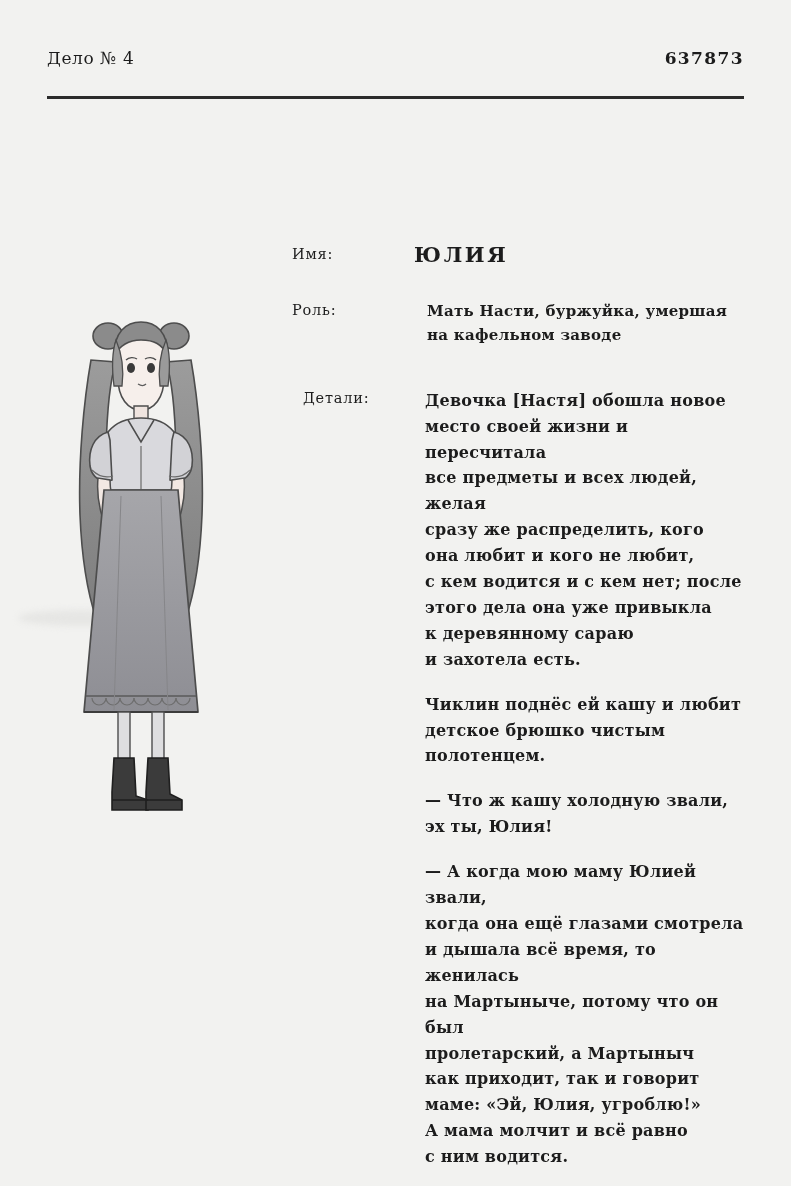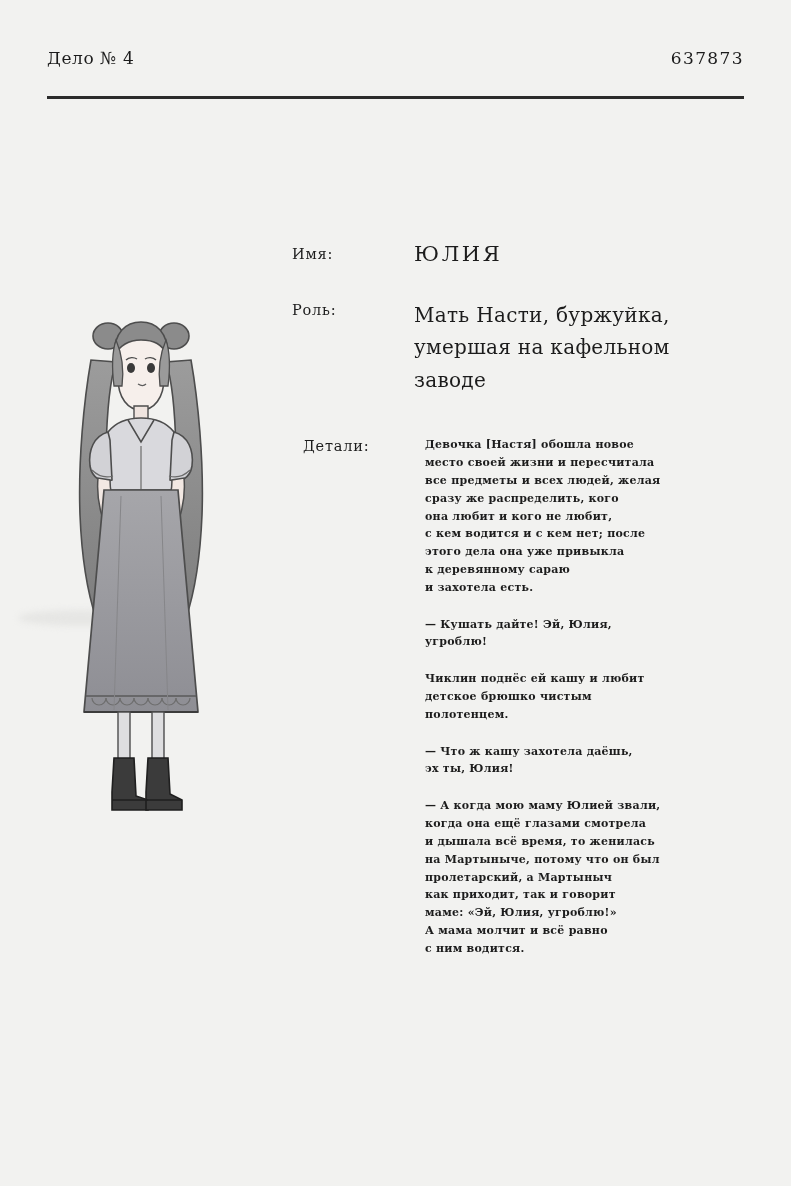--- a/index.html
+++ b/index.html
@@ -32,21 +32,21 @@
     align-items: baseline;
     font-size: 17px;
     letter-spacing: 0.6px;
   }
   .header .case-no {
     font-family: "DejaVu Serif", serif;
     font-weight: 400;
   }
   .header .case-id {
     font-family: "DejaVu Serif", serif;
-    font-weight: 400;
+    font-weight: 700;
     letter-spacing: 1.4px;
   }
   .header-rule {
     position: absolute;
     left: 47px;
     top: 96px;
     width: 697px;
     height: 3px;
     background: #2b2b2b;
   }
@@ -68,47 +68,48 @@
     flex: 0 0 122px;
     font-size: 14.5px;
     letter-spacing: 0.8px;
     color: #1c1c1c;
     padding-top: 3px;
   }
   .row .value {
     flex: 1;
     font-size: 14.5px;
     line-height: 1.55;
-    font-weight: normal;
+    font-weight: bold;
     letter-spacing: 0.5px;
   }
   .row.name .value {
     font-size: 21px;
     letter-spacing: 2.6px;
     line-height: 1.1;
     padding-top: 0px;
   }
   .row.role {
     margin-top: 33px;
     margin-bottom: 40px;
+    gap: 13px;
   }
   .row.role .value {
-    font-size: 20px;
+    font-size: 15px;
     line-height: 1.62;
     letter-spacing: 0.3px;
   }
   .row.details .label {
     padding-top: 2px;
     margin-left: 11px;
   }
   .details-body {
     flex: 1;
   }
   .para {
-    font-size: 11px;
+    font-size: 16px;
     line-height: 1.62;
     font-weight: bold;
     letter-spacing: 0.25px;
     margin: 0 0 19px 0;
     white-space: pre-line;
   }
   .para:last-child {
     margin-bottom: 4px;
   }
   
@@ -232,26 +233,24 @@
       <div class="details-body">
         <p class="para">Девочка [Настя] обошла новое
 место своей жизни и пересчитала
 все предметы и всех людей, желая
 сразу же распределить, кого
 она любит и кого не любит,
 с кем водится и с кем нет; после
 этого дела она уже привыкла
 к деревянному сараю
 и захотела есть.</p>
-        <p class="para">— Кушать дайте! Эй, Юлия,
-угроблю!</p>
         <p class="para">Чиклин поднёс ей кашу и любит
 детское брюшко чистым
 полотенцем.</p>
-        <p class="para">— Что ж кашу захотела даёшь,
+        <p class="para">— Что ж кашу холодную звали,
 эх ты, Юлия!</p>
         <p class="para">— А когда мою маму Юлией звали,
 когда она ещё глазами смотрела
 и дышала всё время, то женилась
 на Мартыныче, потому что он был
 пролетарский, а Мартыныч
 как приходит, так и говорит
 маме: «Эй, Юлия, угроблю!»
 А мама молчит и всё равно
 с ним водится.</p>

